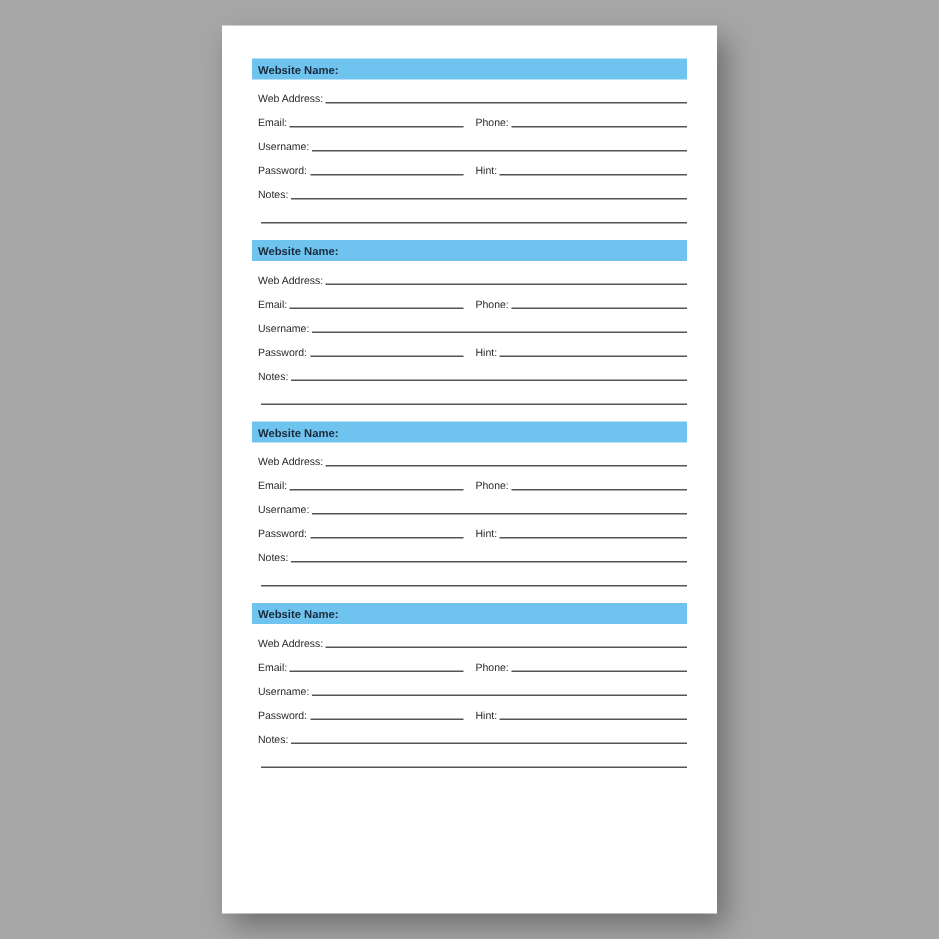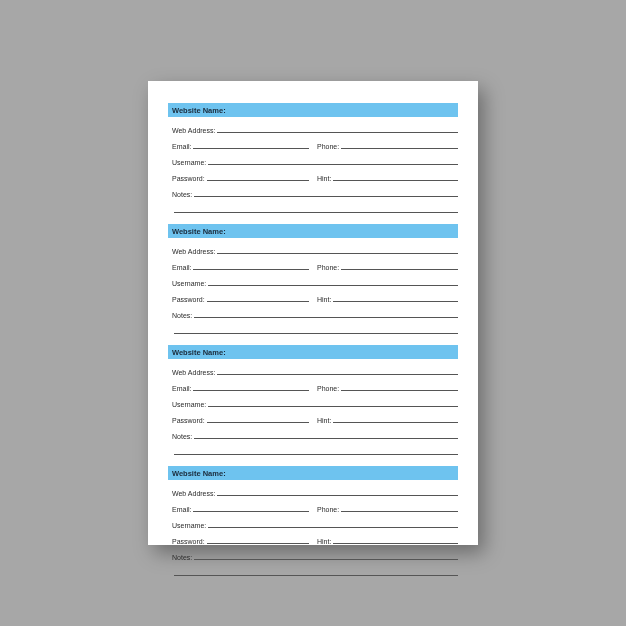--- a/index.html
+++ b/index.html
@@ -7,21 +7,21 @@
     width: 626px;
     height: 626px;
     background: #a7a7a7;
     display: flex;
     align-items: center;
     justify-content: center;
     font-family: Arial, Helvetica, sans-serif;
   }
   .page {
     width: 330px;
-    height: 464px;
+    height: 592px;
     background: #ffffff;
     box-shadow: 6px 8px 18px rgba(0,0,0,0.35);
     padding: 22px 20px 18px 20px;
   }
   .entry {
     margin-bottom: 10px;
   }
   .header-bar {
     background: #6ec3ef;
     height: 14px;

